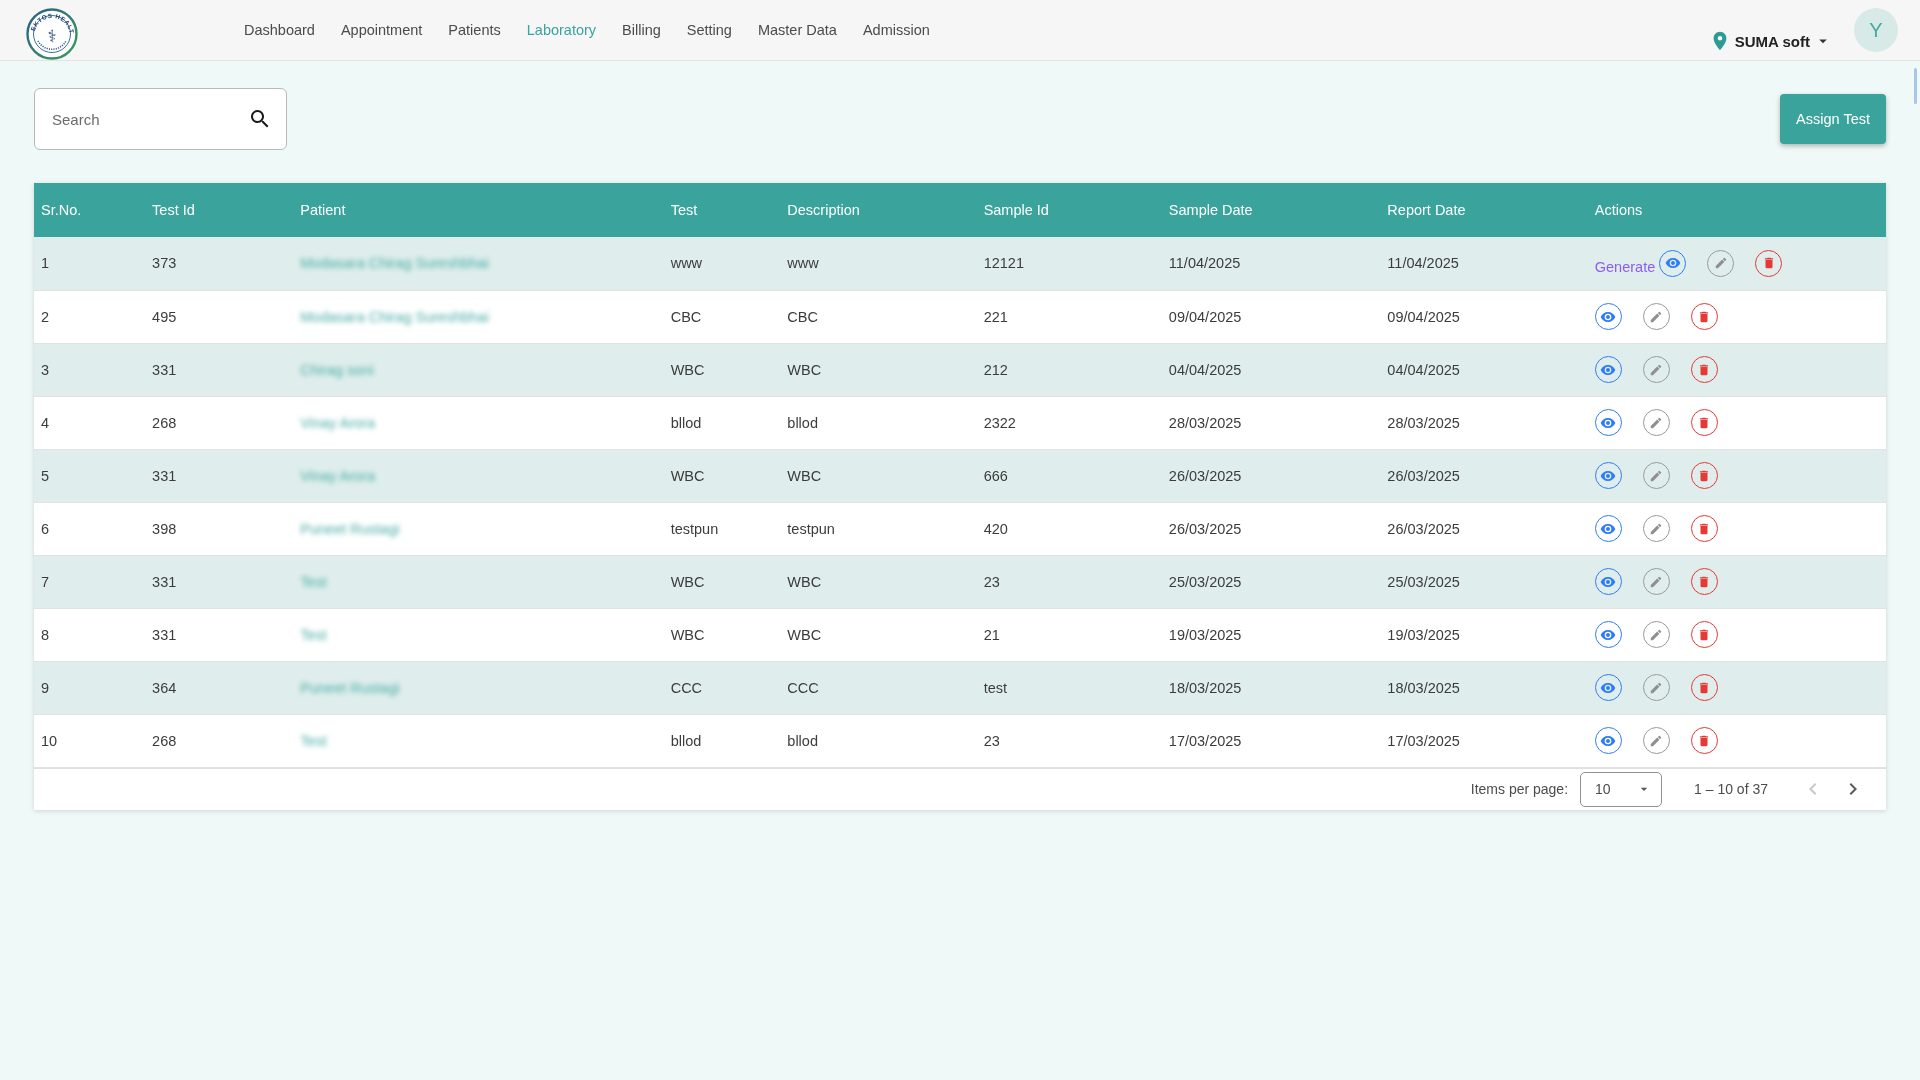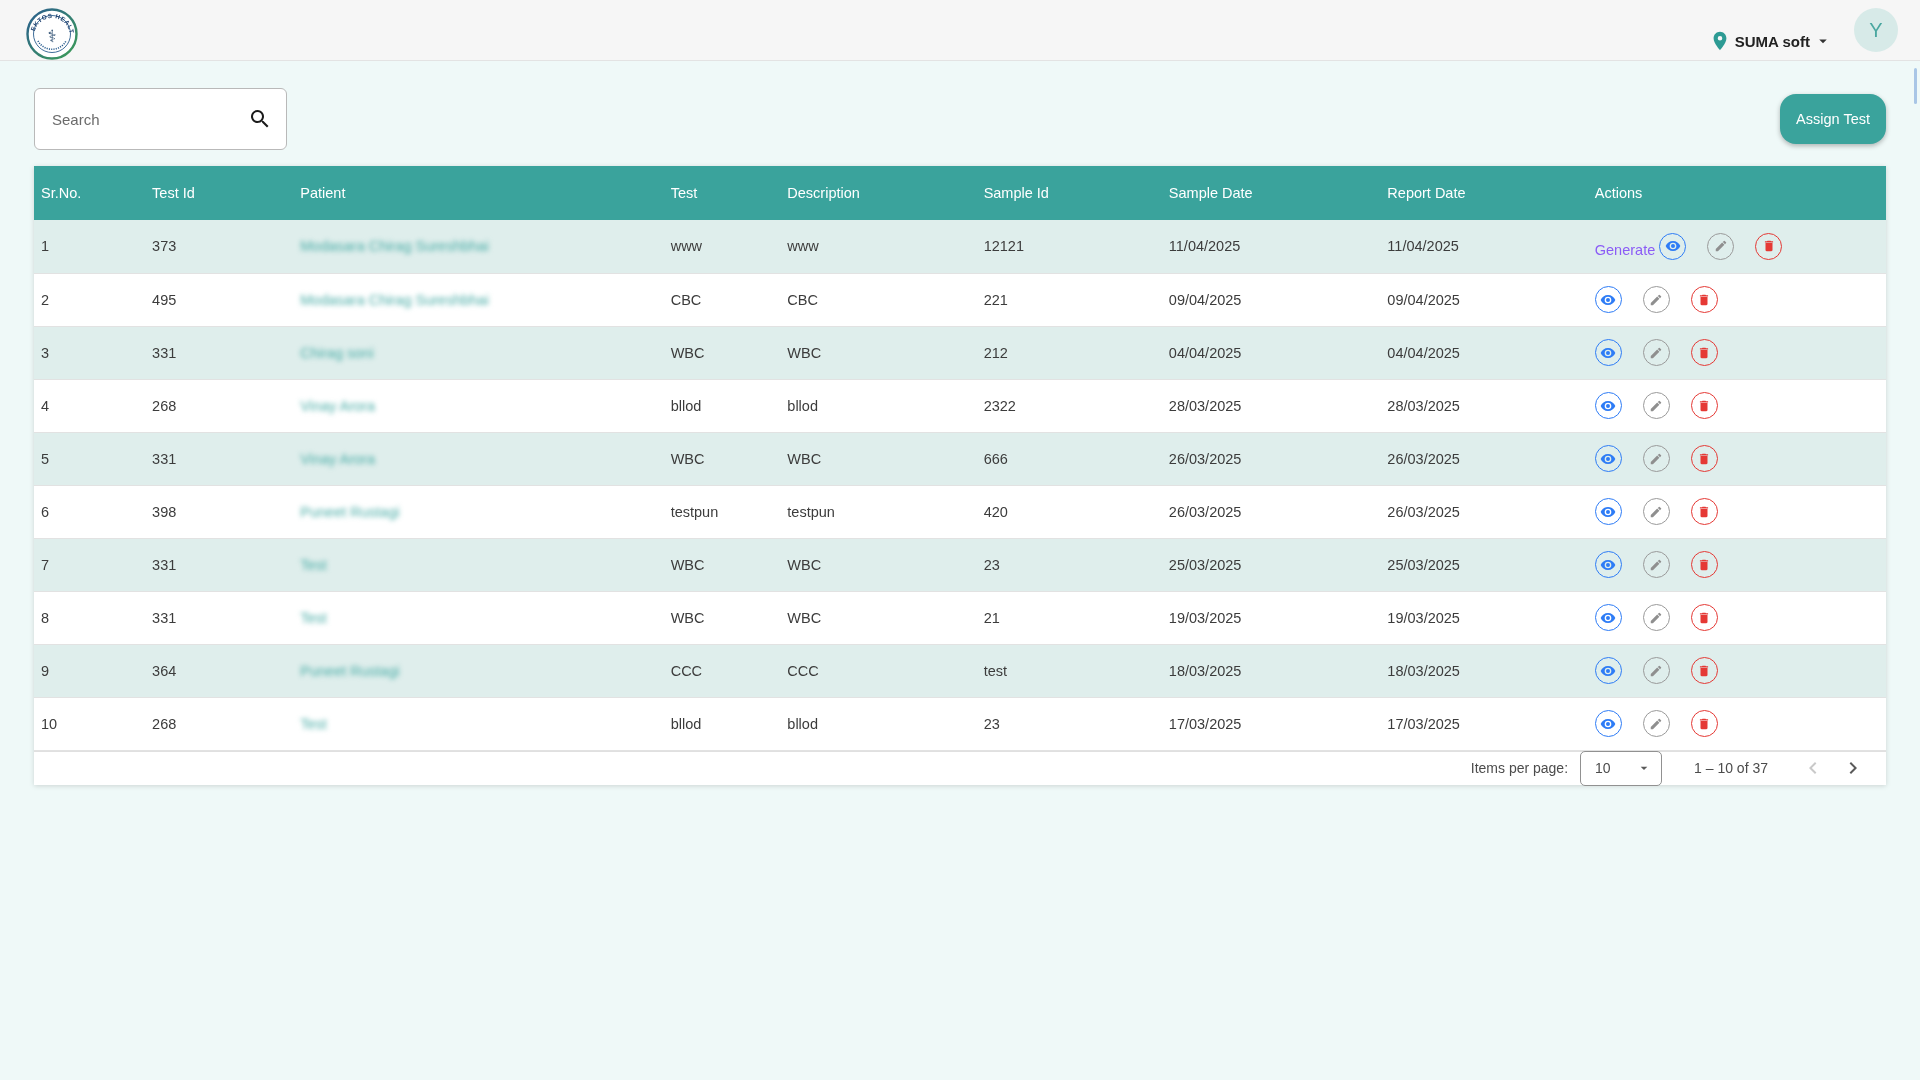--- a/index.html
+++ b/index.html
@@ -48,28 +48,28 @@
     display:flex; align-items:center; padding:0 14px 0 17px;
   }
   .search-box input {
     border:none; outline:none; flex:1; font-size:15px; color:#333;
     font-family:"Liberation Sans", sans-serif; background:transparent; min-width:0;
   }
   .search-box input::placeholder { color:#6b6b6b; opacity:1; }
   .search-icon { width:24px; height:24px; flex:0 0 auto; }
   .assign-btn {
     height:50px; padding:0 16px; background:#3aa39c; color:#fff;
-    border:none; border-radius:16px; font-size:14.5px;
+    border:none; border-radius:4px; font-size:14.5px;
     font-family:"Liberation Sans", sans-serif;
     box-shadow:0 2px 5px rgba(0,0,0,.28); cursor:pointer;
   }
 
   
   .table-card {
-    margin-top:16px; background:#fff;
+    margin-top:33px; background:#fff;
     box-shadow:0 1px 5px rgba(0,0,0,.15);
   }
   table { width:100%; border-collapse:collapse; table-layout:fixed; }
   thead th {
     background:#3aa39c; color:#fff; font-weight:400; font-size:14.5px;
     text-align:left; height:54px; padding-left:7px;
   }
   tbody td {
     height:53px; font-size:14.5px; color:#3c3c3c;
     padding-left:7px; border-bottom:1px solid #e2e2e2;
@@ -89,21 +89,21 @@
     border:1.5px solid; display:inline-flex; align-items:center; justify-content:center;
     cursor:pointer; padding:0;
   }
   .icon-btn.eye    { border-color:#2e7cf6; color:#2e7cf6; }
   .icon-btn.edit   { border-color:#9a9a9a; color:#8f8f8f; }
   .icon-btn.delete { border-color:#e53935; color:#e53935; }
   .icon-btn svg { display:block; }
 
   
   .paginator {
-    height:34px; border-top:1px solid #e0e0e0; background:#fff;
+    height:42px; border-top:1px solid #e0e0e0; background:#fff;
     display:flex; align-items:center; justify-content:flex-end;
     font-size:14px; color:#4c4c4c; padding-right:18px;
   }
   .pp-label { margin-right:12px; }
   .pp-select {
     width:82px; height:35px; border:1px solid #919191; border-radius:5px;
     display:flex; align-items:center; justify-content:space-between;
     padding:0 9px 0 14px; cursor:pointer; background:#fff;
   }
   .pp-select .caret-icon { margin:0; width:16px; height:16px; }
@@ -136,20 +136,30 @@
       <circle cx="26" cy="26" r="24.5" fill="#ffffff" stroke="url(#ring)" stroke-width="2.4"></circle>
       <circle cx="26" cy="26" r="18.5" fill="#ffffff" stroke="#2a5d8f" stroke-width="0.9"></circle>
       <text font-size="6.2" font-weight="bold" fill="#1c3f6e" letter-spacing="0.6">
         <textPath href="#arcTop" startOffset="8%">EKTOS HEALTH</textPath>
       </text>
       <text x="26" y="33.5" text-anchor="middle" font-size="17" fill="#24476b">⚕</text>
       <path d="M 12 33 A 16 16 0 0 0 40 33" fill="none" stroke="#2a5d8f" stroke-width="1.6" stroke-dasharray="1.1 1.2"></path>
     </svg>
   </div>
 
+  <nav class="main-nav">
+      <a href="#">Dashboard</a>
+      <a href="#">Appointment</a>
+      <a href="#">Patients</a>
+      <a href="#" class="active">Laboratory</a>
+      <a href="#">Billing</a>
+      <a href="#">Setting</a>
+      <a href="#">Master Data</a>
+      <a href="#">Admission</a>
+    </nav>
 
   <div class="header-right">
     <div style="display:flex;align-items:center;cursor:pointer;">
       <svg class="pin-icon" viewBox="0 0 24 24">
         <path fill="#2d9b94" d="M12 2C8.14 2 5 5.14 5 9c0 5.25 7 13 7 13s7-7.75 7-13c0-3.86-3.14-7-7-7zm0 9.5a2.5 2.5 0 1 1 0-5 2.5 2.5 0 0 1 0 5z"></path>
       </svg>
       <span class="location-label">SUMA soft</span>
       <svg class="caret-icon" viewBox="0 0 24 24">
         <path fill="#333" d="M7 10l5 5 5-5z"></path>
       </svg>

